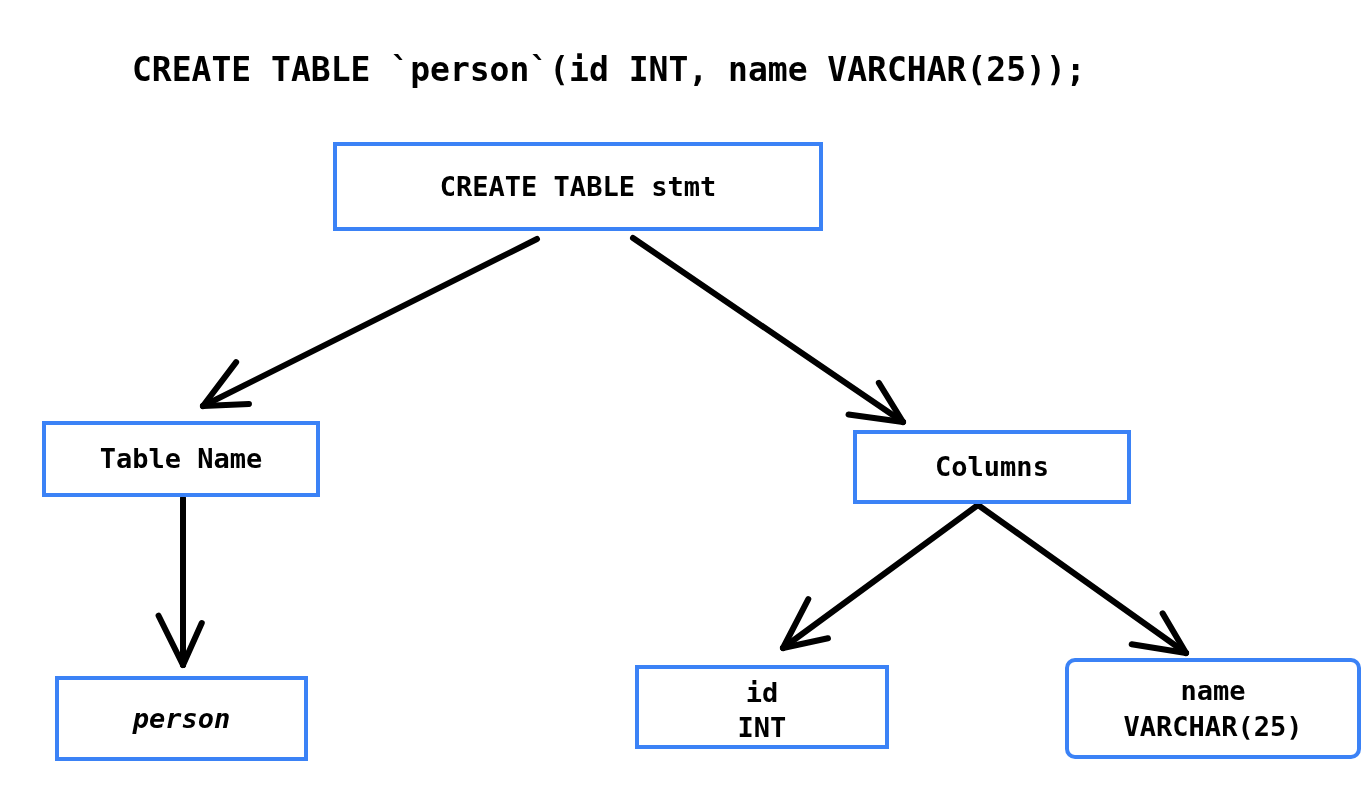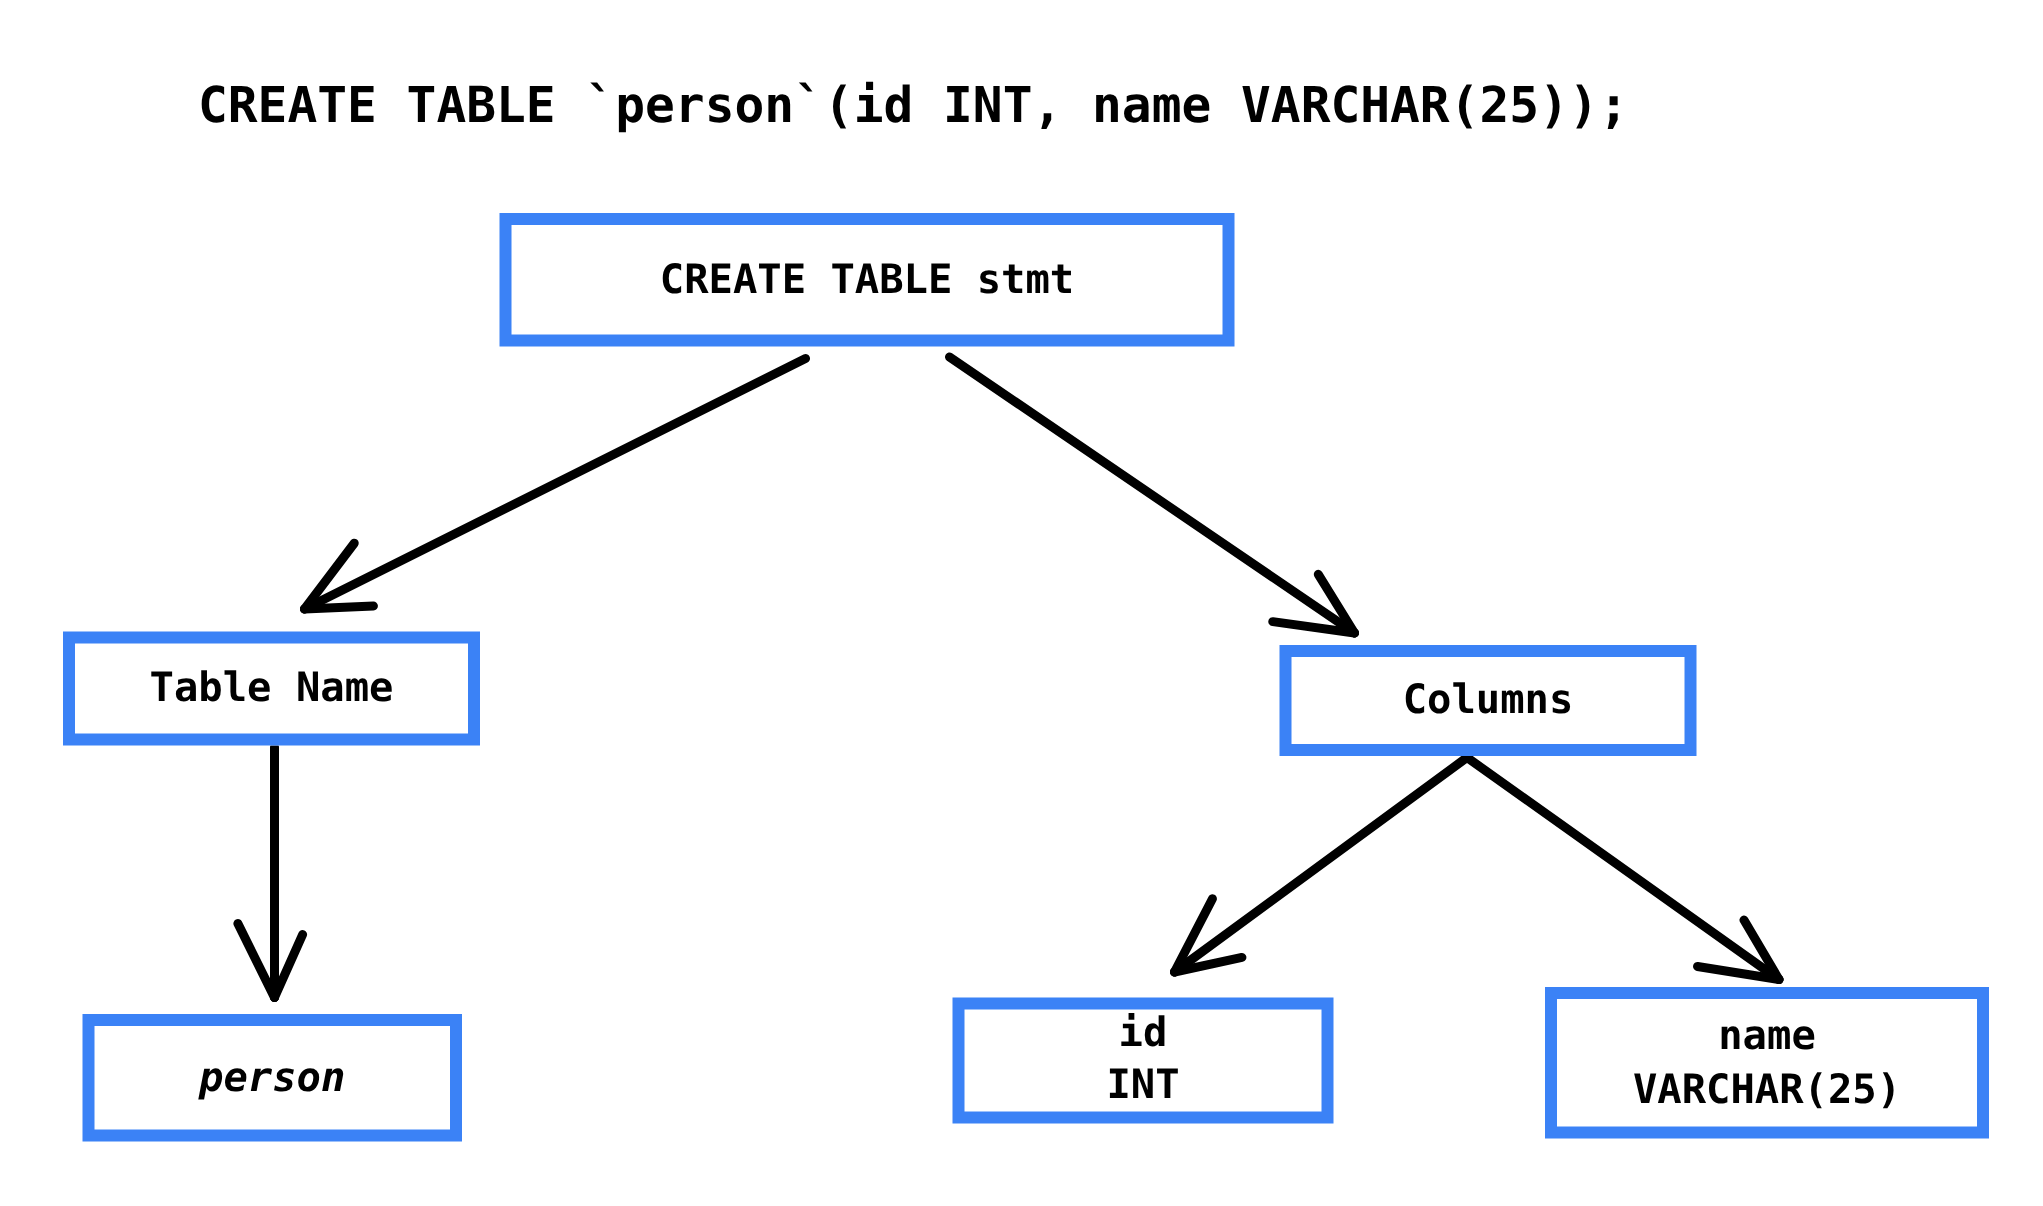--- a/index.html
+++ b/index.html
@@ -30,21 +30,21 @@
     font-family: "DejaVu Sans Mono", "Liberation Mono", monospace;
     font-size: 33px;
     font-weight: 700;
     letter-spacing: 0px;
     color: #000000;
     white-space: pre;
   }
   .node {
     position: absolute;
     box-sizing: border-box;
-    border: 8px solid #3b82f6;
+    border: 4px solid #3b82f6;
     background: #ffffff;
     display: flex;
     flex-direction: column;
     align-items: center;
     justify-content: center;
     color: #000000;
     font-family: "DejaVu Sans Mono", "Liberation Mono", monospace;
     font-size: 27px;
     font-weight: 700;
     line-height: 1.30;
@@ -52,21 +52,21 @@
     white-space: pre;
   }
   .node-line { display: block; }
 
   
   #node-root      { left: 333px; top: 142px; width: 490px; height: 89px; }
   #node-tablename { left: 42px;  top: 421px; width: 278px; height: 76px; }
   #node-columns   { left: 853px; top: 430px; width: 278px; height: 74px; align-items: center; }
   #node-person    { left: 55px;  top: 676px; width: 253px; height: 85px; font-style: italic; }
   #node-id        { left: 635px; top: 665px; width: 254px; height: 84px; justify-content: flex-end; }
-  #node-name      { left: 1030px; top: 658px; width: 296px; height: 101px; }
+  #node-name      { left: 1065px; top: 658px; width: 296px; height: 101px; border-radius: 10px; }
 </style>
 </head>
 <body>
 
 <div id="canvas">
 
   <div class="title-text">CREATE TABLE `person`(id INT, name VARCHAR(25));</div>
 
   <svg id="arrow-layer" viewBox="0 0 1362 804" width="1362" height="804" xmlns="http://www.w3.org/2000/svg">
     <g id="edges" stroke="#000000" stroke-width="6" fill="none" stroke-linecap="round" stroke-linejoin="round">

